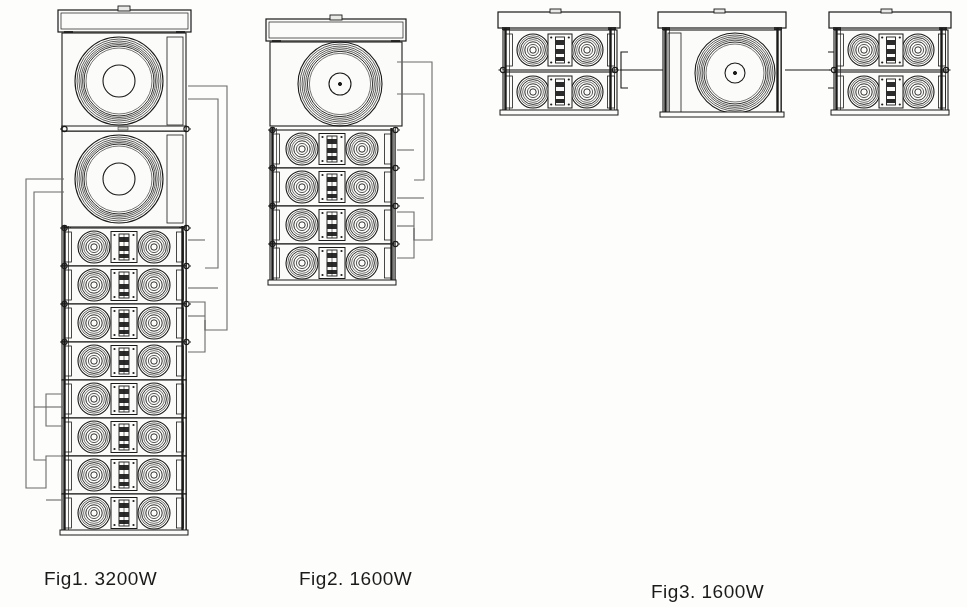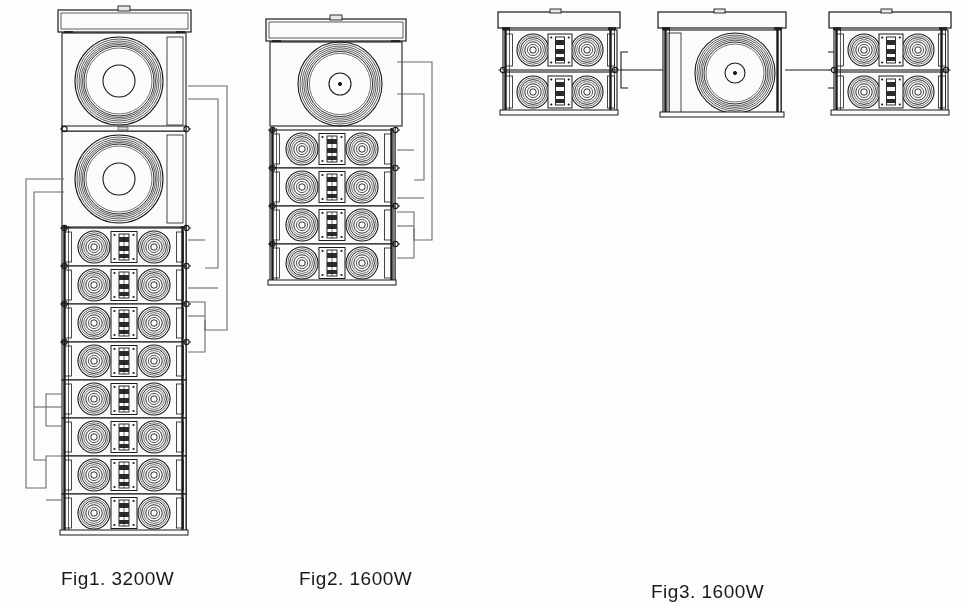--- a/index.html
+++ b/index.html
@@ -13,21 +13,21 @@
   .canvas{position:absolute;inset:0;}
   .canvas svg{display:block;}
   .label{
     position:absolute;
     font-size:19px;
     color:#1a1a1a;
     letter-spacing:0.5px;
     white-space:nowrap;
     font-family:"Liberation Sans", sans-serif;
   }
-  #label-fig1{left:44px;top:568px;margin-left:17px;}
+  #label-fig1{left:44px;top:568px;}
   #label-fig2{left:299px;top:568px;}
   #label-fig3{left:651px;top:568px;margin-top:13px;}
 </style>
 </head>
 <body>
 
 <div class="canvas">
 <svg width="967" height="607" viewBox="0 0 967 607" xmlns="http://www.w3.org/2000/svg">
   <defs>
 

